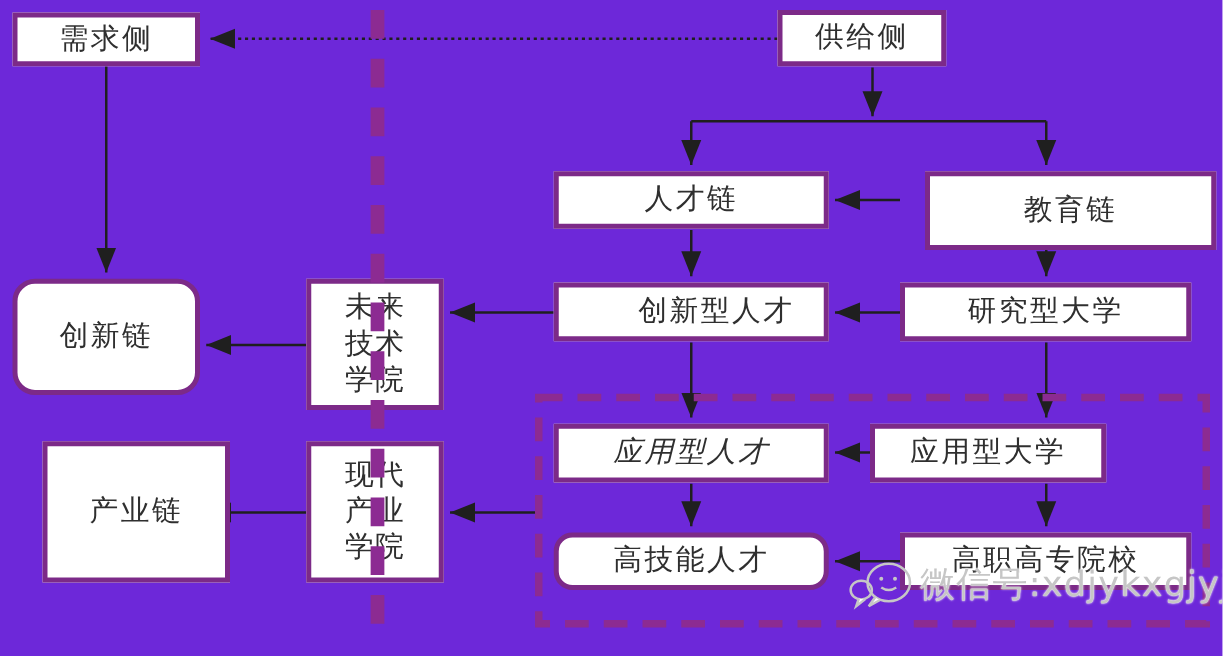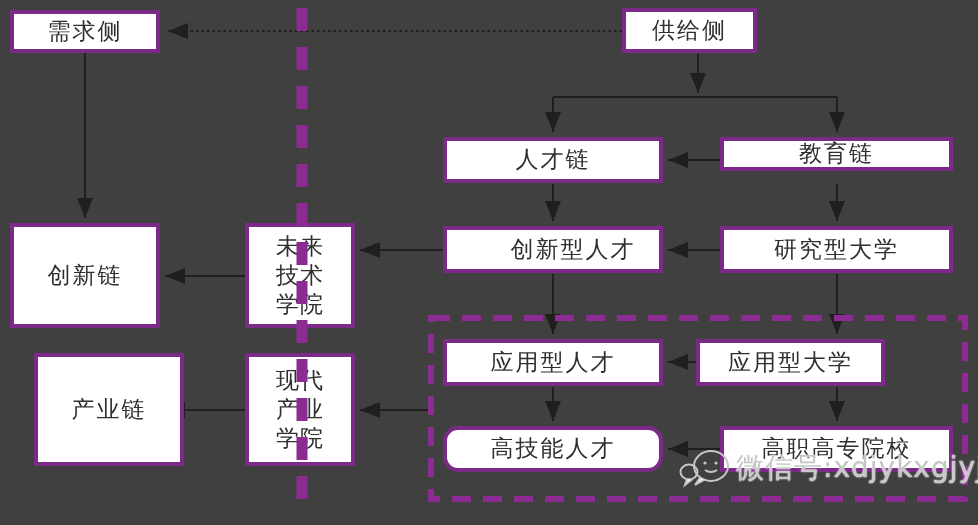--- a/index.html
+++ b/index.html
@@ -1,20 +1,20 @@
 <!DOCTYPE html>
 <html><head>
 <meta charset="utf-8">
 <style>
   html, body { margin: 0; padding: 0; background: #ffffff; }
   .canvas {
     position: relative;
     width: 978px;
     height: 525px;
-    background: #404040;
+    background: #6d28d9;
     font-family: "DejaVu Sans", "Liberation Sans", sans-serif;
     overflow: hidden;
   }
   svg.layer {
     position: absolute;
     left: 0; top: 0;
     width: 978px; height: 525px;
   }
   .connectors { z-index: 1; }
   .overlay    { z-index: 3; pointer-events: none; }
@@ -32,33 +32,33 @@
     font-weight: 300;
     color: #2f2f2f;
     letter-spacing: 2px;
     z-index: 2;
     line-height: 1.2;
   }
   .node.multiline { white-space: pre-line; letter-spacing: 1px; line-height: 1.25; }
 
   
   .n-demand     { left: 10px;  top: 10px;  width: 150px; height: 43px; }
-  .n-innochain  { left: 10px;  top: 223px; width: 150px; height: 105px; }
+  .n-innochain  { left: 10px;  top: 223px; width: 150px; height: 93px; border-radius: 18px; }
   .n-indchain   { left: 10px;  top: 353px; width: 150px; height: 113px; margin-left: 24px; }
   
   .n-future     { left: 245px; top: 223px; width: 110px; height: 105px; }
   .n-modern     { left: 245px; top: 353px; width: 110px; height: 113px; }
   
   .n-talent     { left: 443px; top: 137px; width: 220px; height: 46px; }
   .n-innovative { left: 443px; top: 226px; width: 220px; height: 47px; padding-left: 40px; }
-  .n-appliedt   { left: 443px; top: 339px; width: 220px; height: 47px; }
+  .n-appliedt   { left: 443px; top: 339px; width: 220px; height: 47px; font-style: italic; }
   .n-highskill  { left: 443px; top: 426px; width: 220px; height: 46px; border-radius: 15px; }
   
   .n-supply     { left: 622px; top: 8px;   width: 135px; height: 45px; }
-  .n-education  { left: 720px; top: 137px; width: 233px; height: 34px; }
+  .n-education  { left: 740px; top: 137px; width: 233px; height: 63px; }
   .n-research   { left: 720px; top: 226px; width: 233px; height: 47px; }
   .n-appliedu   { left: 696px; top: 339px; width: 189px; height: 47px; }
   .n-vocational { left: 720px; top: 426px; width: 233px; height: 46px; }
 
   .watermark {
     position: absolute;
     left: 678px; top: 444px;
     display: flex;
     align-items: center;
     z-index: 4;

